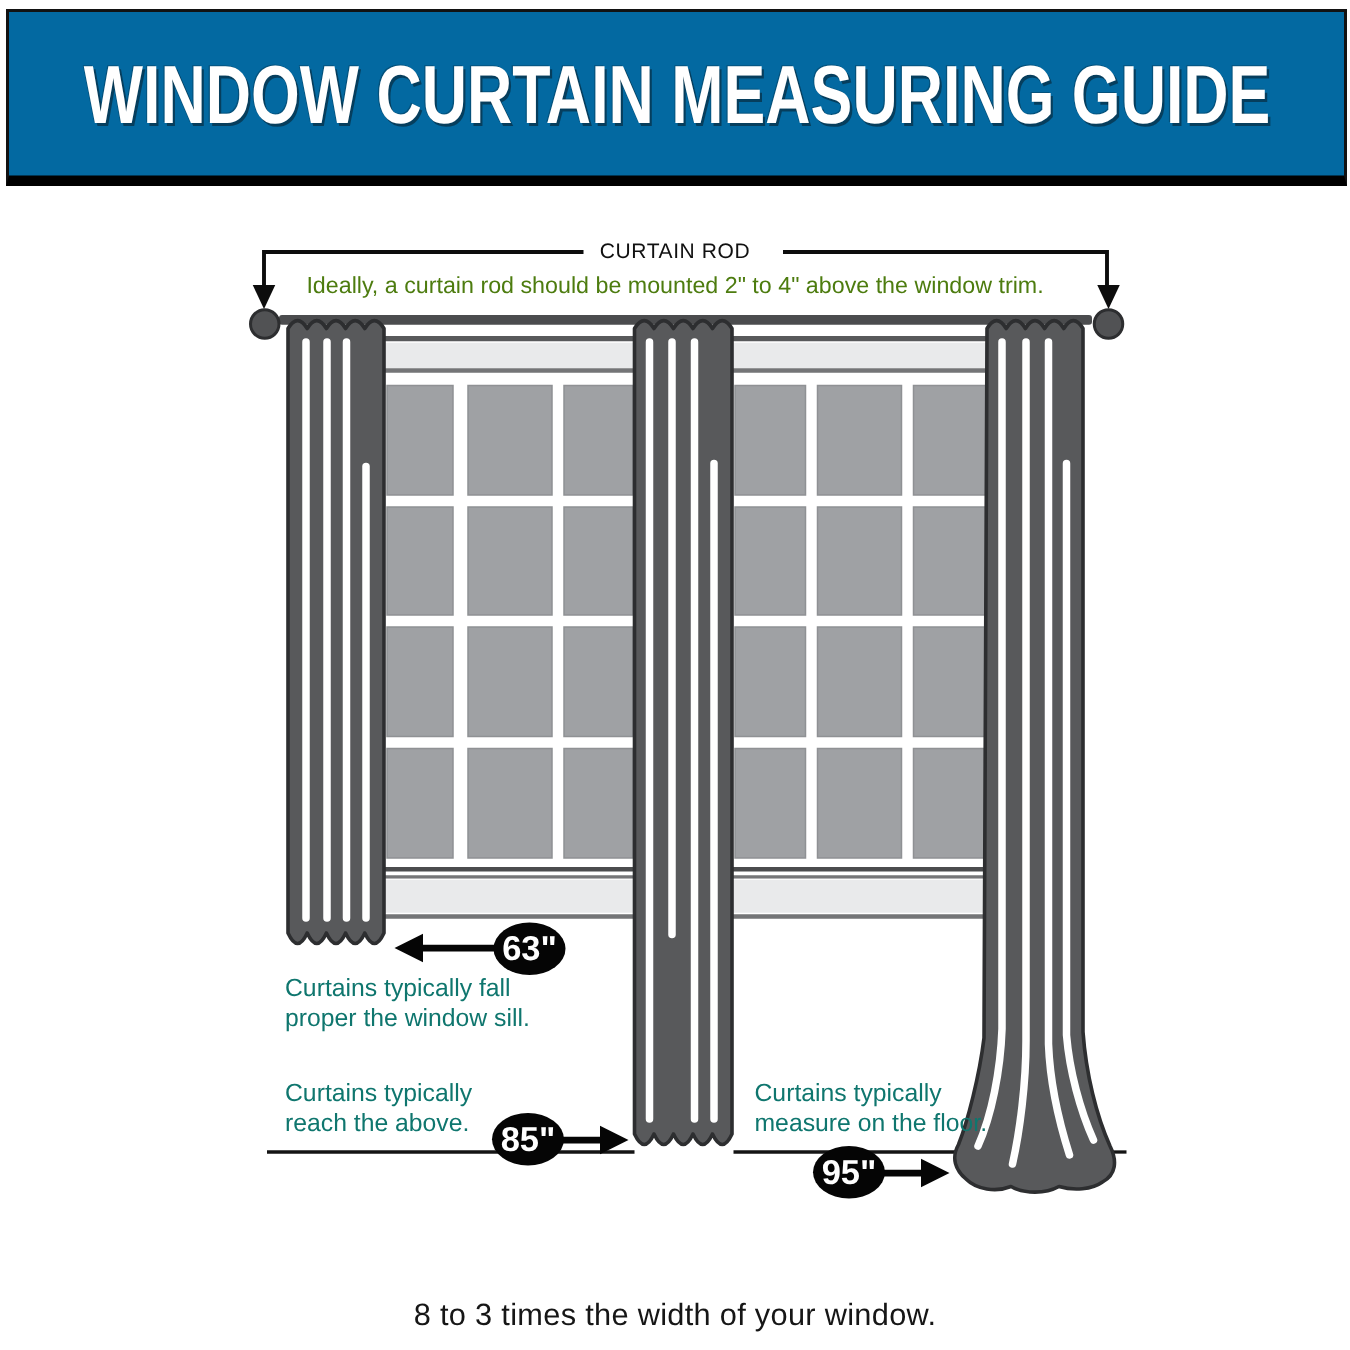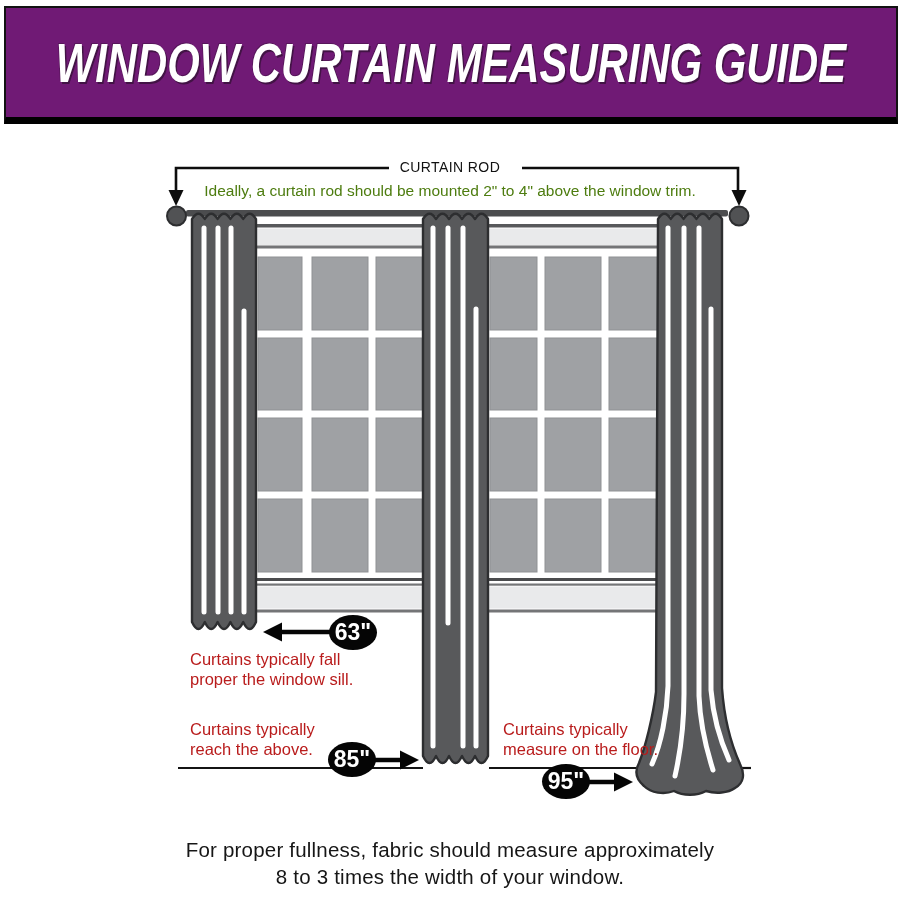--- a/index.html
+++ b/index.html
@@ -1,39 +1,39 @@
 <!DOCTYPE html>
 <html><head>
 <meta charset="utf-8">
 <style>
   html,body{margin:0;padding:0;background:#ffffff;}
   .page{position:relative;width:900px;height:900px;background:#ffffff;overflow:hidden;
         font-family:"Liberation Sans","DejaVu Sans",sans-serif;color:#141414;}
 
   
   .header{position:absolute;left:4px;top:6px;width:890px;height:109px;
-          background:#701a75;border:2px solid #121212;border-bottom:7px solid #000;
-          display:flex;align-items:center;justify-content:center;font-style:italic;}
+          background:#0369a1;border:2px solid #121212;border-bottom:7px solid #000;
+          display:flex;align-items:center;justify-content:center;}
   .header-title{color:#ffffff;font-size:55px;font-weight:800;letter-spacing:0px;white-space:nowrap;
           transform:scaleX(0.76);transform-origin:center;
           text-shadow:2px 2px 0 rgba(10,10,10,.45), -1px -1px 0 rgba(10,10,10,.25);}
 
   
   .diagram{position:absolute;left:0;top:0;width:900px;height:900px;}
 
   
   .rod-label{position:absolute;left:0;right:0;top:159px;text-align:center;
              font-size:14px;font-weight:500;letter-spacing:.4px;color:#111;}
   .rod-note{position:absolute;left:0;right:0;top:182px;text-align:center;
             font-size:15.5px;font-weight:400;color:#4d7c0f;}
 
   .badge{position:absolute;width:48px;height:35px;background:#050505;border-radius:50%;
          color:#fff;font-size:23px;font-weight:700;text-align:center;line-height:34px;z-index:3;}
 
-  .caption{position:absolute;font-size:16.5px;line-height:20px;font-weight:400;color:#b91c1c;z-index:3;}
+  .caption{position:absolute;font-size:16.5px;line-height:20px;font-weight:400;color:#0f766e;z-index:3;}
 
   .footer{position:absolute;left:0;right:0;top:836px;text-align:center;
           font-size:20.5px;line-height:27px;font-weight:400;color:#161616;letter-spacing:.2px;}
 </style>
 </head>
 <body>
 
 <div class="page">
 
   <div class="header">
@@ -157,17 +157,17 @@
   <div class="caption" style="left:190px;top:719px">
     <span>Curtains typically</span><br>
     <span>reach the above.</span>
   </div>
   <div class="caption" style="left:503px;top:719px">
     <span>Curtains typically</span><br>
     <span>measure on the floor.</span>
   </div>
 
   <div class="footer">
-    <span>For proper fullness, fabric should measure approximately</span><br>
+    <br>
     <span>8 to 3 times the width of your window.</span>
   </div>
 
 </div>
 
 </body></html>

